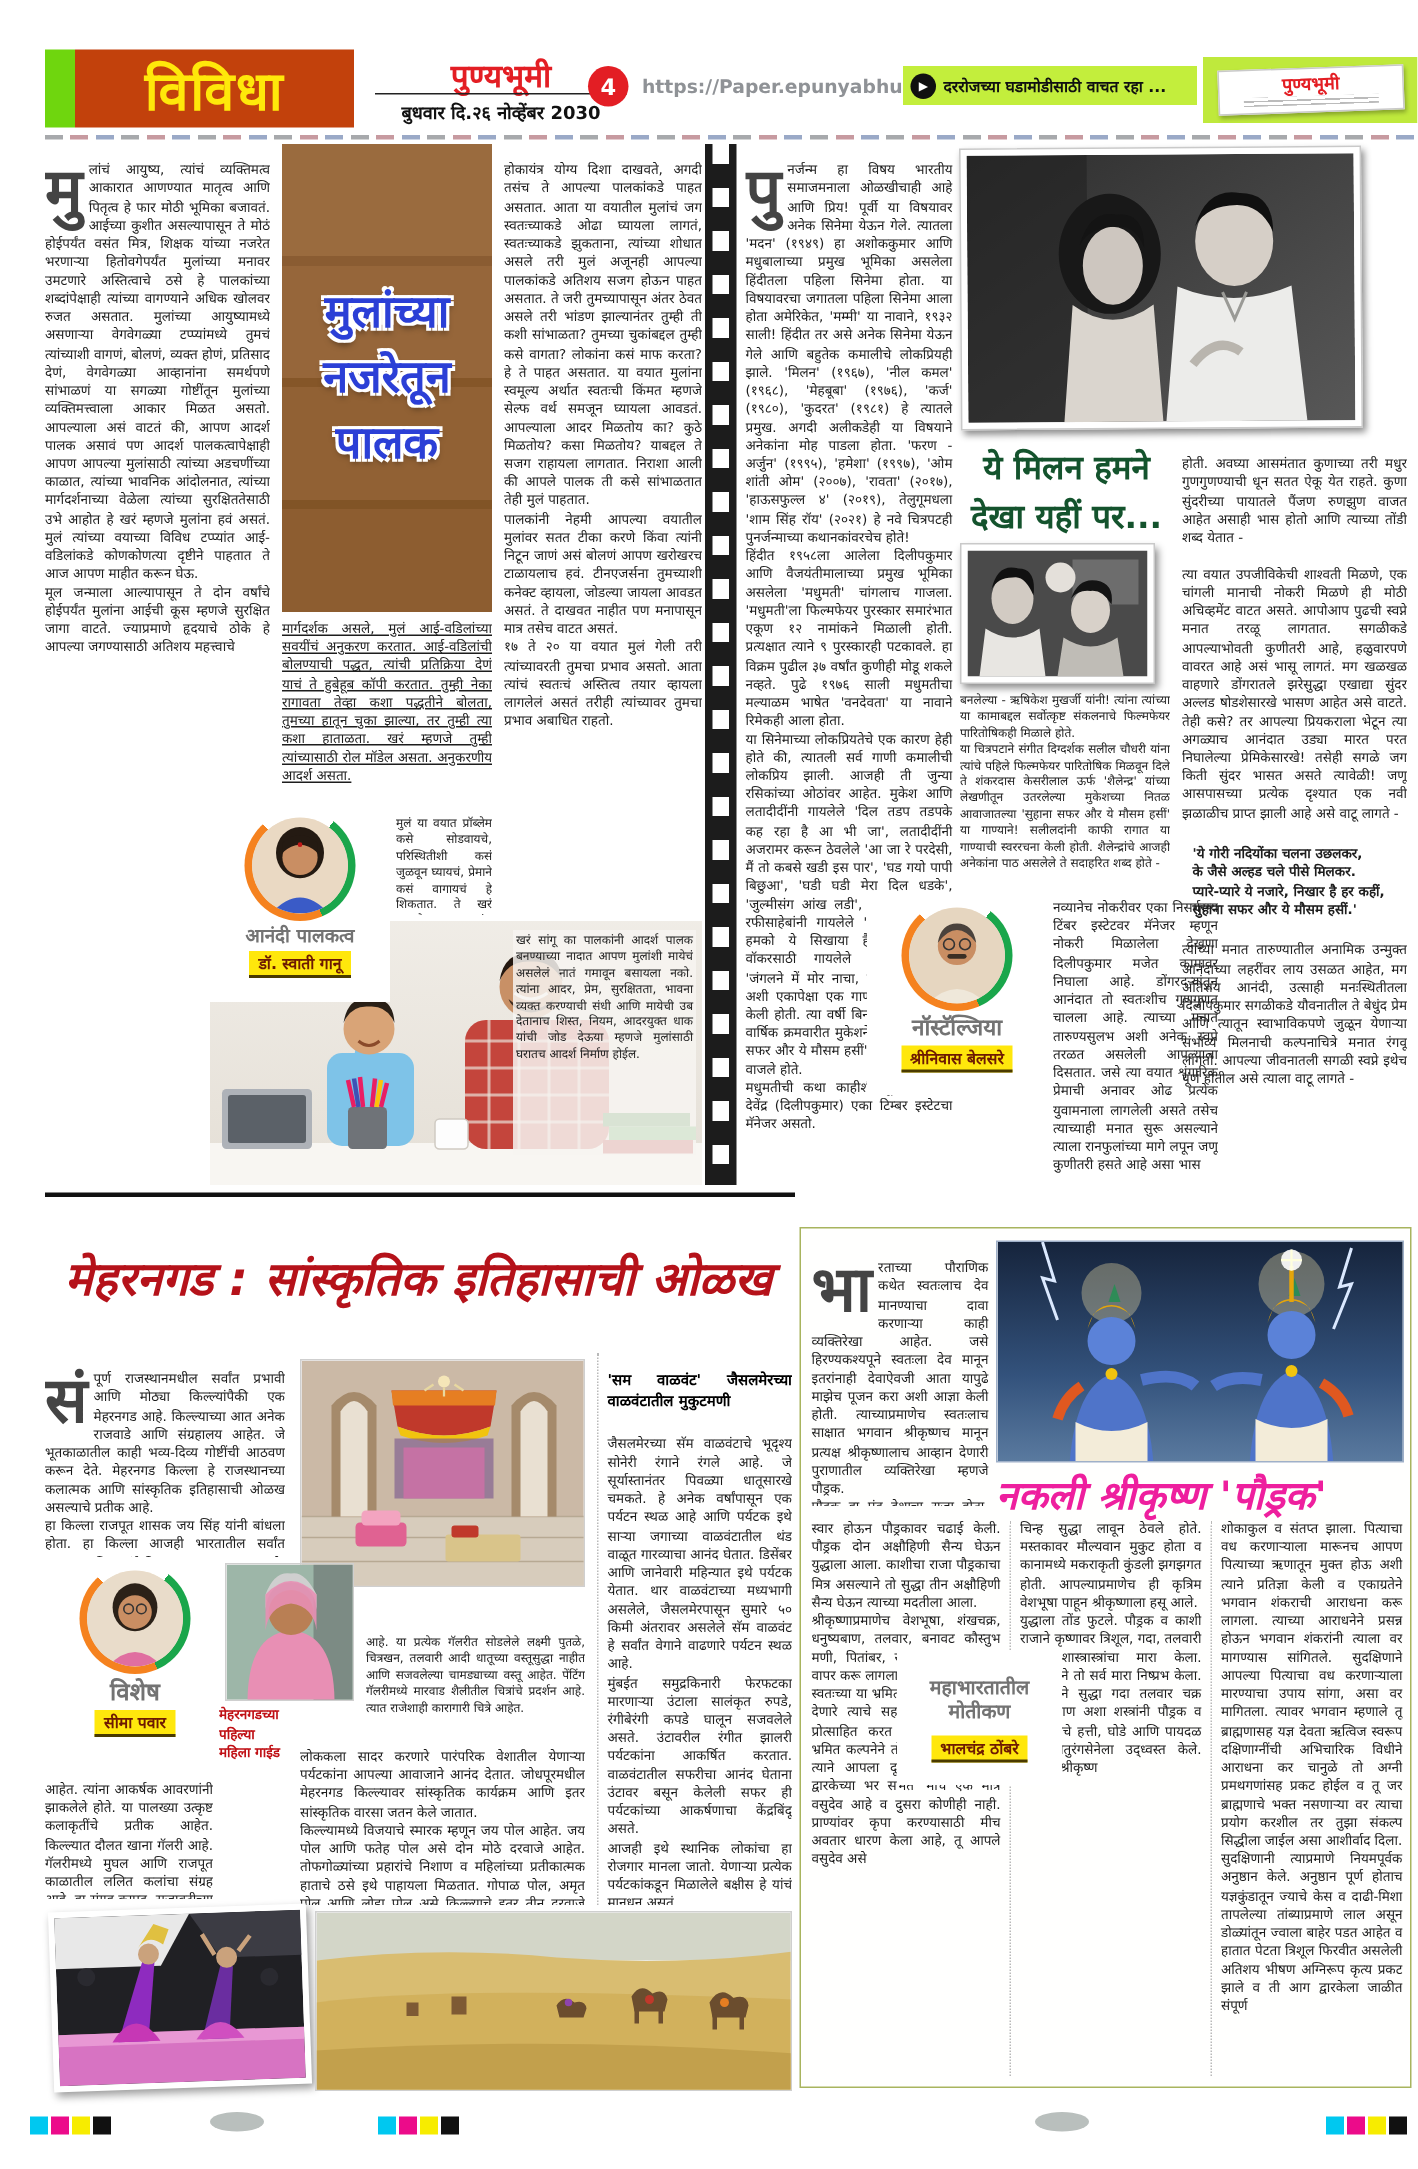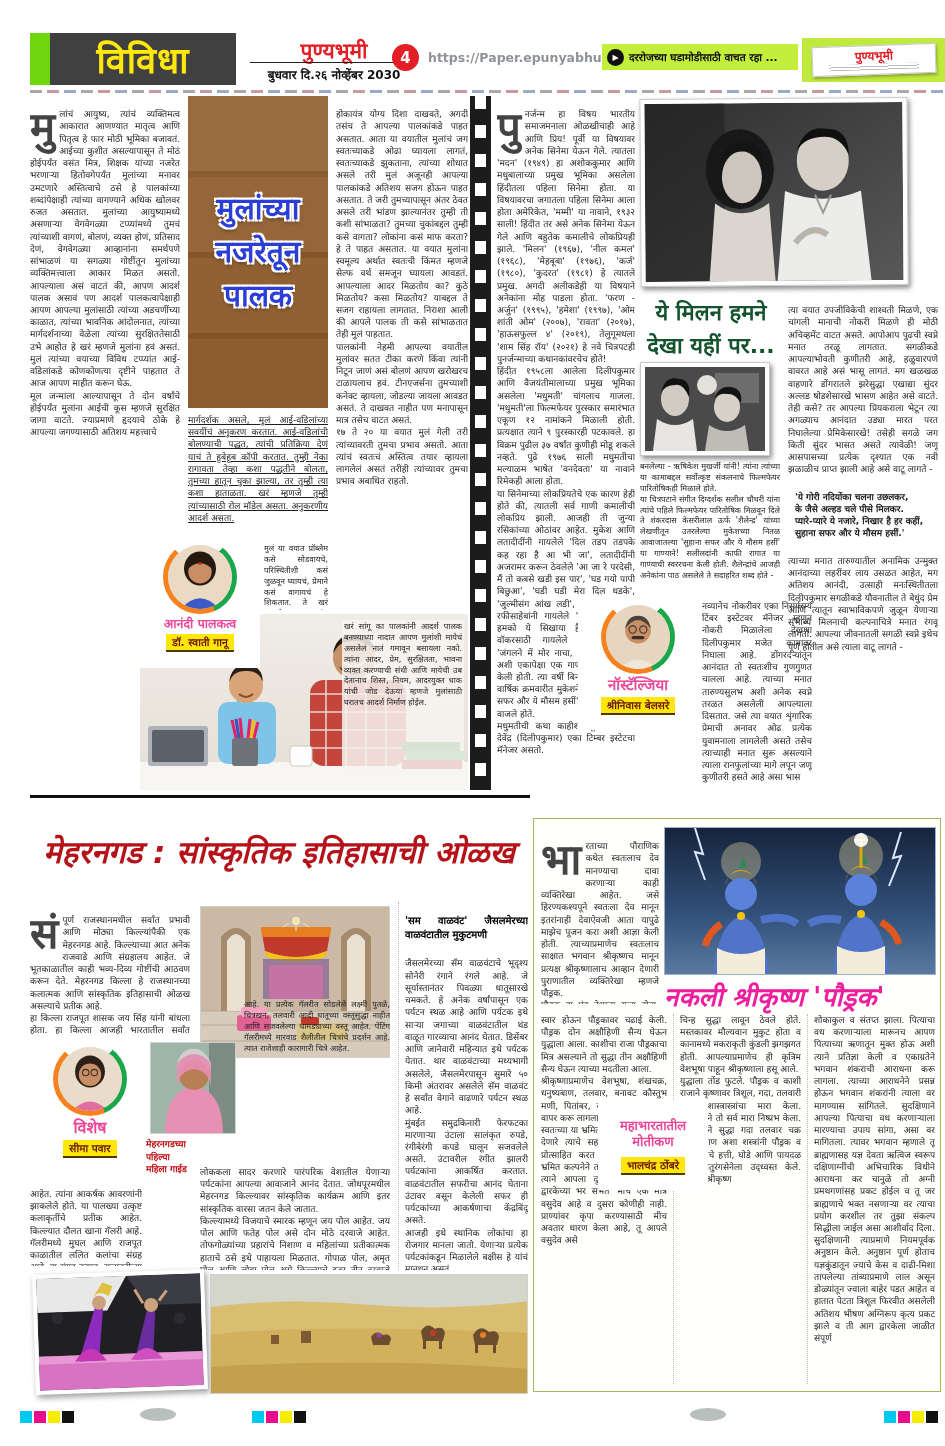--- a/index.html
+++ b/index.html
@@ -11,34 +11,34 @@
               overflow:hidden; white-space:pre-line; }
   .small { font-size:8px; }
   .dropcap { float:left; font-family:"DejaVu Serif","Liberation Serif",serif;
              font-size:42px; line-height:38px; font-weight:700; color:#444;
              margin:1px 4px 0 0; }
   .lyric { font-weight:700; padding-left:7px; margin:3px 0; }
   .authorblock { text-align:center; background:#fff; }
   .avatar { width:74px; height:74px; border-radius:50%; margin:0 auto; padding:5px;
             background:conic-gradient(from 210deg,#f5821f 0 30%,#ffffff 0 52%,#1aa64b 0 85%,#f5821f 0); }
   .avatar-in { width:100%; height:100%; border-radius:50%; background:#ecdfcc; overflow:hidden; }
-  .auth-label { font-size:12.5px; font-weight:700; color:#ec4899; margin-top:3px; line-height:1.1; }
+  .auth-label { font-size:12.5px; font-weight:700; color:#737373; margin-top:3px; line-height:1.1; }
   .auth-name { display:inline-block; font-size:10.5px; font-weight:700; color:#6d1a02;
                background:#ffe70c; padding:1px 6px; margin-top:2px; border-bottom:2px solid #4a3a00; }
   .photo-frame { background:#fff; padding:4px; border:1px solid #c9c9c9;
                  box-shadow:2px 3px 5px rgba(0,0,0,0.45); }
   .col-divider { border-left:1px dotted #b9b9b9; }
   .regsq { width:12px; height:12px; display:inline-block; margin-right:2px; }
   .regellipse { width:36px; height:13px; border-radius:50%; background:#b9bfbd; }
 </style>
 </head>
 <body>
 
 <div class="abs" style="left:30px; top:33px; width:20px; height:52px; background:#6fd60e;"></div>
-<div class="abs" style="left:50px; top:33px; width:186px; height:52px; background:#404040; display:flex; align-items:center; justify-content:center;">
+<div class="abs" style="left:50px; top:33px; width:186px; height:52px; background:#c2410c; display:flex; align-items:center; justify-content:center;">
   <span style="color:#ffe80a; font-size:36px; font-weight:800; letter-spacing:1px;">विविधा</span>
 </div>
 <div class="abs" style="left:250px; top:36px; width:168px; text-align:center; color:#e31e24; font-size:21px; font-weight:800;">पुण्यभूमी</div>
 <div class="abs" style="left:250px; top:62px; width:168px; border-top:1.5px solid #222;"></div>
 <div class="abs" style="left:250px; top:66px; width:168px; text-align:center; font-size:12px; font-weight:700; color:#111;">बुधवार दि.२६ नोव्हेंबर 2030</div>
 <div class="abs" style="left:392px; top:44px; width:27px; height:27px; background:#e31e24; border-radius:50%; display:flex; align-items:center; justify-content:center;">
   <span style="color:#fff; font-size:15px; font-weight:800;">4</span>
 </div>
 <div class="abs" style="left:428px; top:50px; width:170px; color:#8f9296; font-size:12.5px; font-weight:700;">https://Paper.epunyabhumi.in</div>
 <div class="abs" style="left:602px; top:44px; width:196px; height:26px; background:#c3ee3c; display:flex; align-items:center; padding:0 5px; gap:5px;">
@@ -160,20 +160,21 @@
     <path d="M152 48 Q160 22 182 26 Q204 26 204 52 Q196 34 180 34 Q160 34 152 48 Z" fill="#101010"></path>
     <path d="M140 88 Q178 104 216 88 L226 178 L132 178 Z" fill="#ececea"></path>
     <path d="M170 92 L178 110 L186 92" fill="none" stroke="#9a9a96" stroke-width="2"></path>
     <path d="M150 140 Q166 120 182 132" fill="none" stroke="#b9b5ae" stroke-width="6"></path>
   </svg>
 </div>
 
 <div class="abs" style="left:638px; top:296px; width:146px; height:70px; color:#14532d; font-size:22px; font-weight:800; text-align:center; line-height:1.5; white-space:pre-line;">ये मिलन हमने देखा यहीं पर...</div>
 
 <div class="abs bodytext" style="left:788px; top:292px; width:150px; height:496px;">
+  <div style="white-space:pre-line;">होती. अवघ्या आसमंतात कुणाच्या तरी मधुर गुणगुणण्याची धून सतत ऐकू येत राहते. कुणा सुंदरीच्या पायातले पैंजण रुणझुण वाजत आहेत असाही भास होतो आणि त्याच्या तोंडी शब्द येतात -</div>
   <div style="white-space:pre-line;">त्या वयात उपजीविकेची शाश्वती मिळणे, एक चांगली मानाची नोकरी मिळणे ही मोठी अचिव्हमेंट वाटत असते. आपोआप पुढची स्वप्ने मनात तरळू लागतात. सगळीकडे आपल्याभोवती कुणीतरी आहे, हळुवारपणे वावरत आहे असं भासू लागतं. मग खळखळ वाहणारे डोंगरातले झरेसुद्धा एखाद्या सुंदर अल्लड षोडशेसारखे भासण आहेत असे वाटते. तेही कसे? तर आपल्या प्रियकराला भेटून त्या अगळ्याच आनंदात उड्या मारत परत निघालेल्या प्रेमिकेसारखे! तसेही सगळे जग किती सुंदर भासत असते त्यावेळी! जणू आसपासच्या प्रत्येक दृश्यात एक नवी झळाळीच प्राप्त झाली आहे असे वाटू लागते -</div>
   <div class="lyric" style="white-space:pre-line;">'ये गोरी नदियोंका चलना उछलकर,
 के जैसे अल्हड चले पीसे मिलकर.
 प्यारे-प्यारे ये नजारे, निखार है हर कहीं,
 सुहाना सफर और ये मौसम हसीं.'</div>
   <div style="white-space:pre-line;">त्याच्या मनात तारुण्यातील अनामिक उन्मुक्त आनंदाच्या लहरींवर लाय उसळत आहेत, मग अतिशय आनंदी, उत्साही मनःस्थितीतला दिलीपकुमार सगळीकडे यौवनातील ते बेधुंद प्रेम आणि त्यातून स्वाभाविकपणे जुळून येणाऱ्या संभाव्य मिलनाची कल्पनाचित्रे मनात रंगवू लागतो. आपल्या जीवनातली सगळी स्वप्ने इथेच पूर्ण होतील असे त्याला वाटू लागते -</div>
   
   
 </div>
 
@@ -273,21 +274,21 @@
     <path d="M14 92 Q14 46 43 44 Q72 46 72 92 Z" fill="#e88fb4"></path>
     <circle cx="43" cy="32" r="15" fill="#b97f54"></circle>
     <path d="M26 30 Q28 12 43 12 Q58 12 60 30 L60 20 Q52 4 43 6 Q32 4 26 20 Z" fill="#cfcfcf"></path>
     <path d="M26 20 Q43 2 60 20 L60 44 Q58 28 43 26 Q28 28 26 44 Z" fill="#e88fb4" opacity="0.9"></path>
   </svg>
 </div>
 <div class="abs" style="left:146px; top:1138px; width:94px; text-align:left; color:#c01015; font-size:9px; font-weight:700; white-space:pre-line; line-height:1.4;">मेहरनगडच्या
 पहिल्या
 महिला गाईड</div>
 
-<div class="abs bodytext small" style="left:244px; top:1000px; width:146px; height:100px;">आहे. या प्रत्येक गॅलरीत सोडलेले लक्ष्मी पुतळे, चित्रखन, तलवारी आदी धातूच्या वस्तूसुद्धा नाहीत आणि सजवलेल्या चामड्याच्या वस्तू आहेत. पेंटिंग गॅलरीमध्ये मारवाड शैलीतील चित्रांचे प्रदर्शन आहे. त्यात राजेशाही कारागारी चित्रे आहेत.</div>
+<div class="abs bodytext small" style="left:244px; top:1090px; width:146px; height:100px;">आहे. या प्रत्येक गॅलरीत सोडलेले लक्ष्मी पुतळे, चित्रखन, तलवारी आदी धातूच्या वस्तूसुद्धा नाहीत आणि सजवलेल्या चामड्याच्या वस्तू आहेत. पेंटिंग गॅलरीमध्ये मारवाड शैलीतील चित्रांचे प्रदर्शन आहे. त्यात राजेशाही कारागारी चित्रे आहेत.</div>
 <div class="abs bodytext" style="left:30px; top:1188px; width:112px; height:78px;">आहेत. त्यांना आकर्षक आवरणांनी झाकलेले होते. या पालख्या उत्कृष्ट कलाकृतींचे प्रतीक आहेत. किल्ल्यात दौलत खाना गॅलरी आहे. गॅलरीमध्ये मुघल आणि राजपूत काळातील ललित कलांचा संग्रह आहे. हा संग्रह कापड, सजावटीच्या कला आणि चित्रांचा एक उत्तम संग्रह आहे. त्यात पाहण्यासारखे प्रदर्शन, शिरस्त्राण आणि हस्तलिखिते देखील आहे. त्यात मुघल सम्राट अकबराची तलवार</div>
 <div class="abs bodytext" style="left:200px; top:1166px; width:190px; height:104px;">लोककला सादर करणारे पारंपरिक वेशातील येणाऱ्या पर्यटकांना आपल्या आवाजाने आनंद देतात. जोधपूरमधील मेहरनगड किल्ल्यावर सांस्कृतिक कार्यक्रम आणि इतर सांस्कृतिक वारसा जतन केले जातात.
 किल्ल्यामध्ये विजयाचे स्मारक म्हणून जय पोल आहेत. जय पोल आणि फतेह पोल असे दोन मोठे दरवाजे आहेत. तोफगोळ्यांच्या प्रहारांचे निशाण व महिलांच्या प्रतीकात्मक हाताचे ठसे इथे पाहायला मिळतात. गोपाळ पोल, अमृत पोल आणि लोहा पोल असे किल्ल्याचे इतर तीन दरवाजे आहेत. मेहरनगड किल्ल्यावरून सूर्यास्त होणे ही एक खास गोष्ट आहे. कारण रात्रीच्या अंधारात सूर्य मावळताना शहराचे विहंगम दृश्य दिसते.</div>
 
 <div class="abs bodytext col-divider" style="left:398px; top:902px; width:130px; height:368px; padding-left:6px;">
   <div style="font-weight:800; font-size:10px; line-height:1.4; margin-bottom:3px; color:#000;">'सम वाळवंट'  जैसलमेरच्या वाळवंटातील मुकुटमणी</div>
   <span>जैसलमेरच्या सॅम वाळवंटाचे भूदृश्य सोनेरी रंगाने रंगले आहे. जे सूर्यास्तानंतर पिवळ्या धातूसारखे चमकते. हे अनेक वर्षांपासून एक पर्यटन स्थळ आहे आणि पर्यटक इथे साऱ्या जगाच्या वाळवंटातील थंड वाळूत गारव्याचा आनंद घेतात. डिसेंबर आणि जानेवारी महिन्यात इथे पर्यटक येतात. थार वाळवंटाच्या मध्यभागी असलेले, जैसलमेरपासून सुमारे ५० किमी अंतरावर असलेले सॅम वाळवंट हे सर्वांत वेगाने वाढणारे पर्यटन स्थळ आहे.
 मुंबईत समुद्रकिनारी फेरफटका मारणाऱ्या उंटाला सालंकृत रुपडे, रंगीबेरंगी कपडे घालून सजवलेले असते. उंटावरील रंगीत झालरी पर्यटकांना आकर्षित करतात. वाळवंटातील सफरीचा आनंद घेताना उंटावर बसून केलेली सफर ही पर्यटकांच्या आकर्षणाचा केंद्रबिंदू असते.
 आजही इथे स्थानिक लोकांचा हा रोजगार मानला जातो. येणाऱ्या प्रत्येक पर्यटकांकडून मिळालेले बक्षीस हे यांचं मानधन असतं.</span>
 </div>

